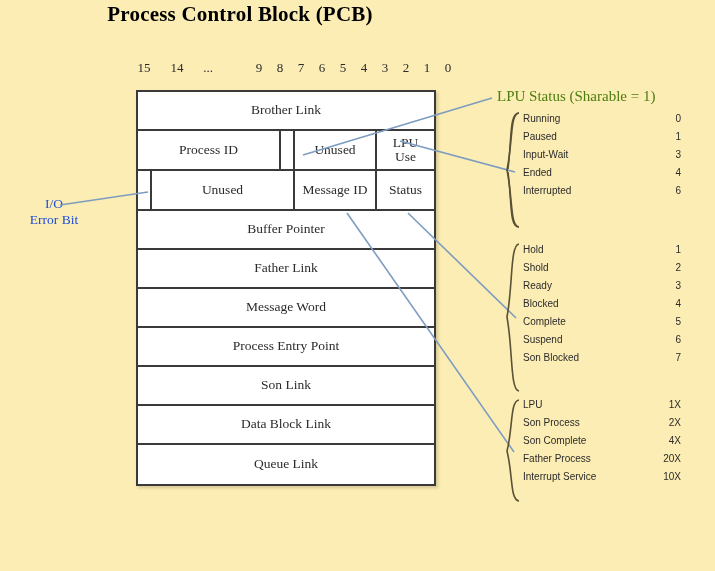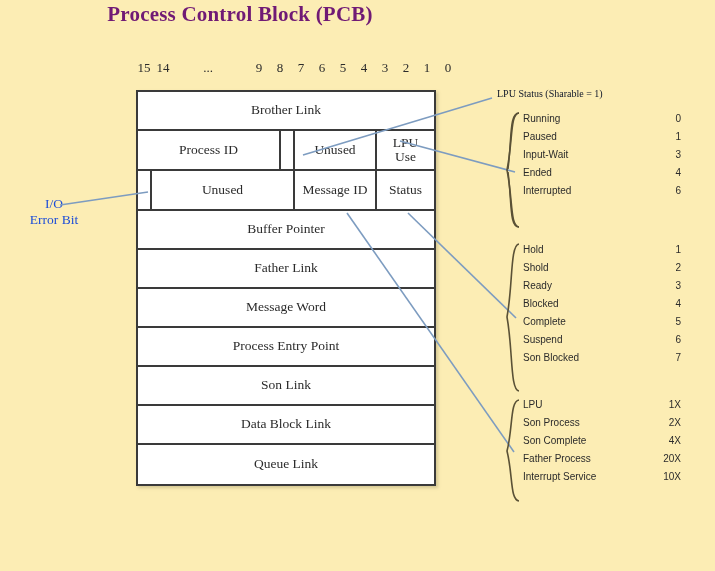--- a/index.html
+++ b/index.html
@@ -12,21 +12,21 @@
   }
   #stage{position:absolute;left:0;top:0;width:715px;height:571px;}
 
   
   .title{
     position:absolute;left:0;top:2px;width:480px;
     text-align:center;
     font-family:"Liberation Serif", serif;
     font-weight:bold;
     font-size:21px;
-    color:#701a75;
+    color:#000000;
     letter-spacing:.2px;
   }
 
   
   .bits{position:absolute;left:136px;top:60px;width:300px;height:18px;}
   .bits span{
     position:absolute;top:0;
     font-family:"Liberation Serif", serif;
     font-size:13px;color:#2b2b2b;
     transform:translateX(-50%);
@@ -61,21 +61,21 @@
   }
   .vdiv{border-right:2px solid #3a3a3a;}
 
   .r-tall{height:40px;}
   .r-std{height:39px;}
 
   
   .lpu-title{
     position:absolute;left:497px;top:88px;
     font-family:"Liberation Serif", serif;
-    font-size:10px;color:#0f172a;
+    font-size:15px;color:#4d7c0f;
     white-space:nowrap;
   }
   .listblk{position:absolute;}
   .lrow{
     display:flex;
     font-family:"Liberation Sans", sans-serif;
     font-size:10px;
     color:#2b2b2b;
     line-height:18px;
     white-space:nowrap;
@@ -98,21 +98,21 @@
 </style>
 </head>
 <body>
 
 <div id="stage">
 
   <div class="title">Process Control Block (PCB)</div>
 
   <div class="bits">
       <span style="left: 8px;">15</span>
-      <span style="left: 27px; text-align: right;">14</span>
+      <span style="left: 41px; text-align: right;">14</span>
       <span style="left: 72px;">...</span>
       <span style="left: 123px;">9</span>
       <span style="left: 144px;">8</span>
       <span style="left: 165px;">7</span>
       <span style="left: 186px;">6</span>
       <span style="left: 207px;">5</span>
       <span style="left: 228px;">4</span>
       <span style="left: 249px;">3</span>
       <span style="left: 270px;">2</span>
       <span style="left: 291px;">1</span>

